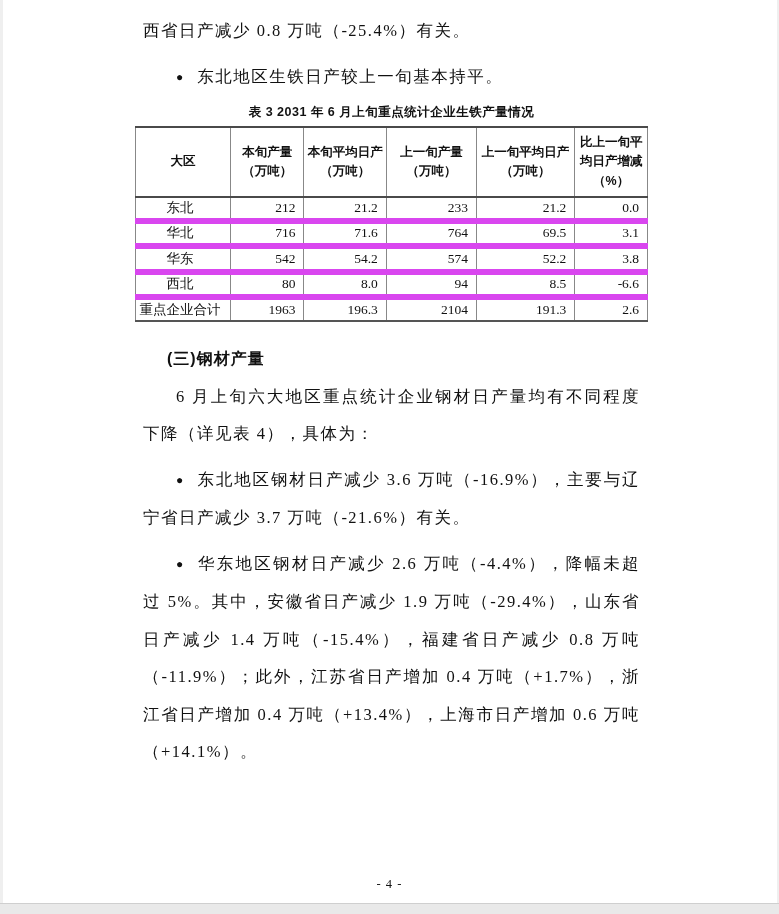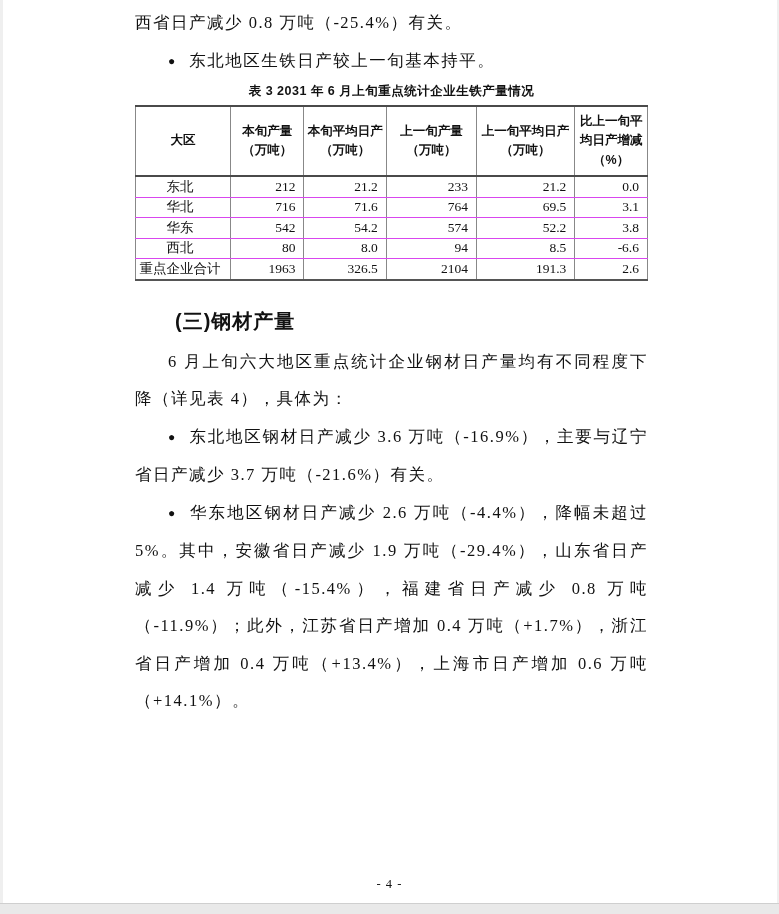--- a/index.html
+++ b/index.html
@@ -24,21 +24,21 @@
     background: #efefef;
   }
   .bottom-bar {
     position: absolute; left: 0; bottom: 0; width: 100%; height: 11px;
     background: #e9e9e9; border-top: 1px solid #cfcfcf; box-sizing: border-box;
   }
   .content {
     position: absolute; left: 135px; top: 4px; width: 513px;
   }
   p.body {
-    margin: 0;
+    margin: 8px;
     font-size: 16.5px;
     line-height: 37.5px;
     letter-spacing: 1.5px;
     text-align: justify;
     text-justify: inter-character;
   }
   p.cont { text-indent: 0; }
   p.indent, p.bullet-line { text-indent: 2em; }
   .bullet {
     font-size: 12px;
@@ -70,31 +70,31 @@
     padding: 5px 2px;
     border-bottom: 2px solid #4a4a4a;
     border-left: 1px solid #888;
     text-align: center;
     vertical-align: middle;
   }
   table.stat td {
     font-size: 13.5px;
     height: 19.5px;
     padding: 0 8px 0 2px;
-    border-bottom: 1px solid #d946ef;
+    border-bottom: 6px solid #d946ef;
     border-left: 1px solid #888;
     vertical-align: middle;
   }
   table.stat tbody tr:last-child td { border-bottom: none; }
   td.region { text-align: center; padding: 0 2px; }
   td.num { text-align: right; }
   h3.section {
     font-family: "Liberation Sans", "DejaVu Sans", sans-serif;
     font-weight: bold;
-    font-size: 20px;
+    font-size: 16px;
     margin: 27px 0 8px 0;
     text-indent: 2em;
     letter-spacing: 1px;
   }
   .page-number {
     position: absolute;
     left: 0; bottom: 22px; width: 100%;
     text-align: center;
     font-size: 12.5px;
     letter-spacing: 1px;
@@ -163,21 +163,21 @@
           <td class="region">西北</td>
           <td class="num">80</td>
           <td class="num">8.0</td>
           <td class="num">94</td>
           <td class="num">8.5</td>
           <td class="num">-6.6</td>
         </tr>
         <tr>
           <td class="region">重点企业合计</td>
           <td class="num">1963</td>
-          <td class="num">326.5</td>
+          <td class="num">196.3</td>
           <td class="num">2104</td>
           <td class="num">191.3</td>
           <td class="num">2.6</td>
         </tr>
       </tbody>
     </table>
 
     <h3 class="section">(三)钢材产量</h3>
 
     <p class="body indent">6 月上旬六大地区重点统计企业钢材日产量均有不同程度下降（详见表 4），具体为：</p>

